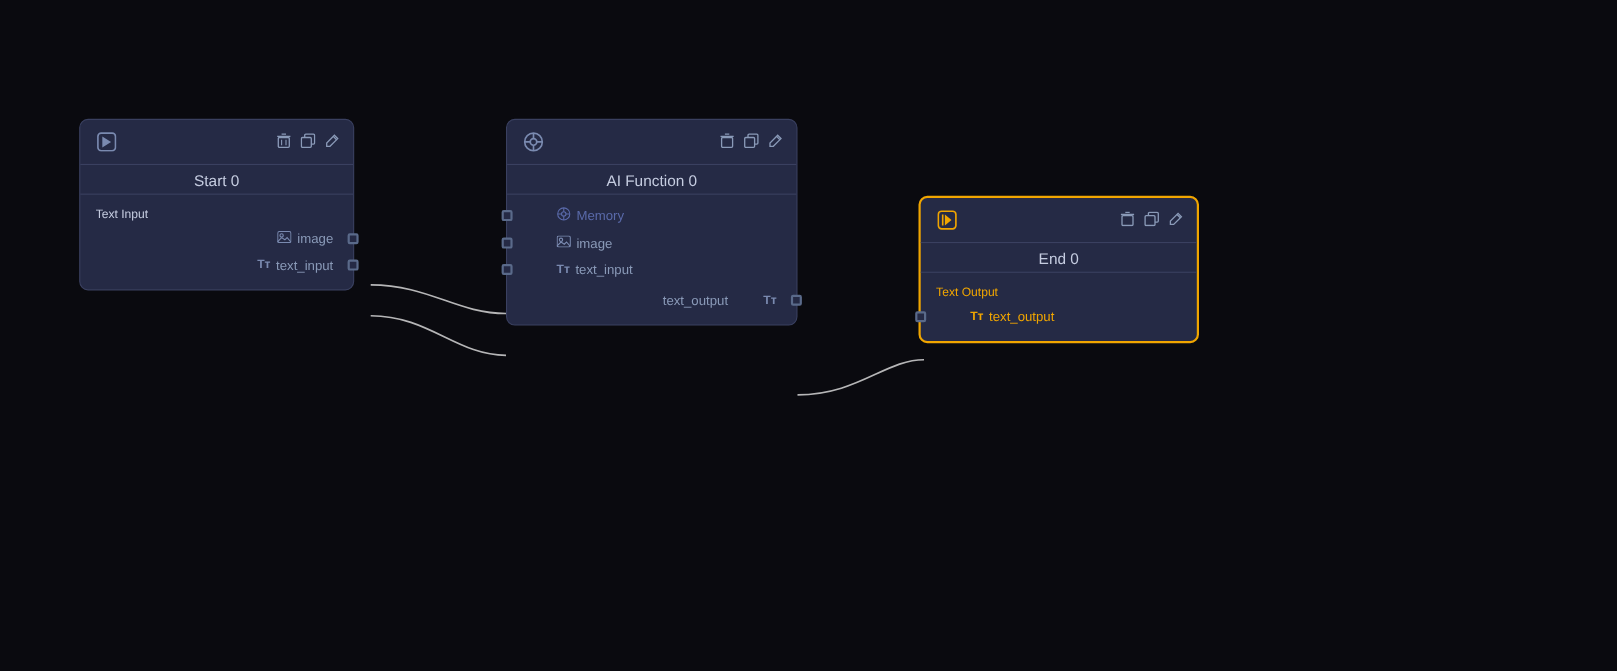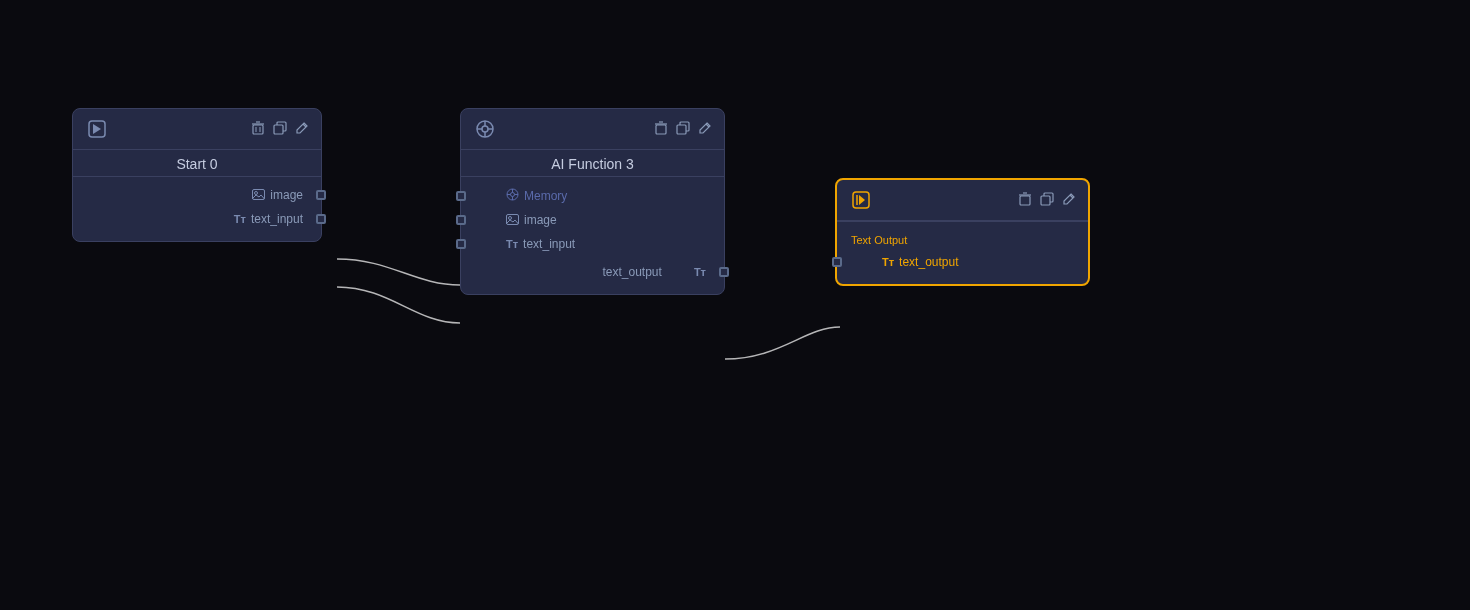--- a/index.html
+++ b/index.html
@@ -235,20 +235,21 @@
           <svg width="14" height="14" viewBox="0 0 14 14" fill="none">
             <path d="M9 2 L12 5 L5 12 L2 12 L2 9 Z" stroke="#8a9ab8" stroke-width="1.2" fill="none"></path>
             <line x1="8" y1="3" x2="11" y2="6" stroke="#8a9ab8" stroke-width="1.2"></line>
           </svg>
         </span>
       </div>
     </div>
     <div class="node-title-row">Start 0</div>
     <div class="divider"></div>
     <div class="node-body">
+      <div class="node-section-label">Text Input</div>
 
       <div class="port-row output" style="position:relative; padding: 5px 18px 5px 14px;">
         <span class="port-label">
           <span class="port-type-icon">
             <svg width="13" height="11" viewBox="0 0 13 11" fill="none">
               <rect x="0.5" y="0.5" width="12" height="10" rx="1.5" stroke="#7a8ab0" stroke-width="1" fill="none"></rect>
               <circle cx="4" cy="4" r="1.5" stroke="#7a8ab0" stroke-width="1" fill="none"></circle>
               <polyline points="0,10 4,6 7,8 9,6 12.5,10" stroke="#7a8ab0" stroke-width="1" fill="none"></polyline>
             </svg>
           </span>
@@ -296,21 +297,21 @@
           </svg>
         </span>
         <span class="node-action-btn">
           <svg width="14" height="14" viewBox="0 0 14 14" fill="none">
             <path d="M9 2 L12 5 L5 12 L2 12 L2 9 Z" stroke="#8a9ab8" stroke-width="1.2" fill="none"></path>
             <line x1="8" y1="3" x2="11" y2="6" stroke="#8a9ab8" stroke-width="1.2"></line>
           </svg>
         </span>
       </div>
     </div>
-    <div class="node-title-row">AI Function 3</div>
+    <div class="node-title-row">AI Function 0</div>
     <div class="divider"></div>
     <div class="node-body">
 
       <div class="port-row input" style="position:relative; padding: 5px 14px 5px 18px;">
         <div class="port-dot input-port" style="left:-5px;top:50%;transform:translateY(-50%);"></div>
         <span class="port-label memory-label">
           <span class="port-type-icon">
             <svg width="13" height="13" viewBox="0 0 13 13" fill="none">
               <circle cx="6.5" cy="6.5" r="5.5" stroke="#5a6aaa" stroke-width="1" fill="none"></circle>
               <circle cx="6.5" cy="6.5" r="2" stroke="#5a6aaa" stroke-width="1" fill="none"></circle>
@@ -382,20 +383,21 @@
           </svg>
         </span>
         <span class="node-action-btn">
           <svg width="14" height="14" viewBox="0 0 14 14" fill="none">
             <path d="M9 2 L12 5 L5 12 L2 12 L2 9 Z" stroke="#8a9ab8" stroke-width="1.2" fill="none"></path>
             <line x1="8" y1="3" x2="11" y2="6" stroke="#8a9ab8" stroke-width="1.2"></line>
           </svg>
         </span>
       </div>
     </div>
+    <div class="node-title-row">End 0</div>
     <div class="divider"></div>
     <div class="node-body">
       <div class="node-section-label" style="color:#f0a500;">Text Output</div>
 
       <div class="port-row input" style="position:relative; padding: 5px 14px 5px 18px;">
         <div class="port-dot input-port" style="left:-5px;top:50%;transform:translateY(-50%);"></div>
         <span class="port-label yellow">
           <span class="port-type-icon" style="font-size:11px;font-weight:bold;color:#f0a500;">Tт</span>
           <span>text_output</span>
         </span>

